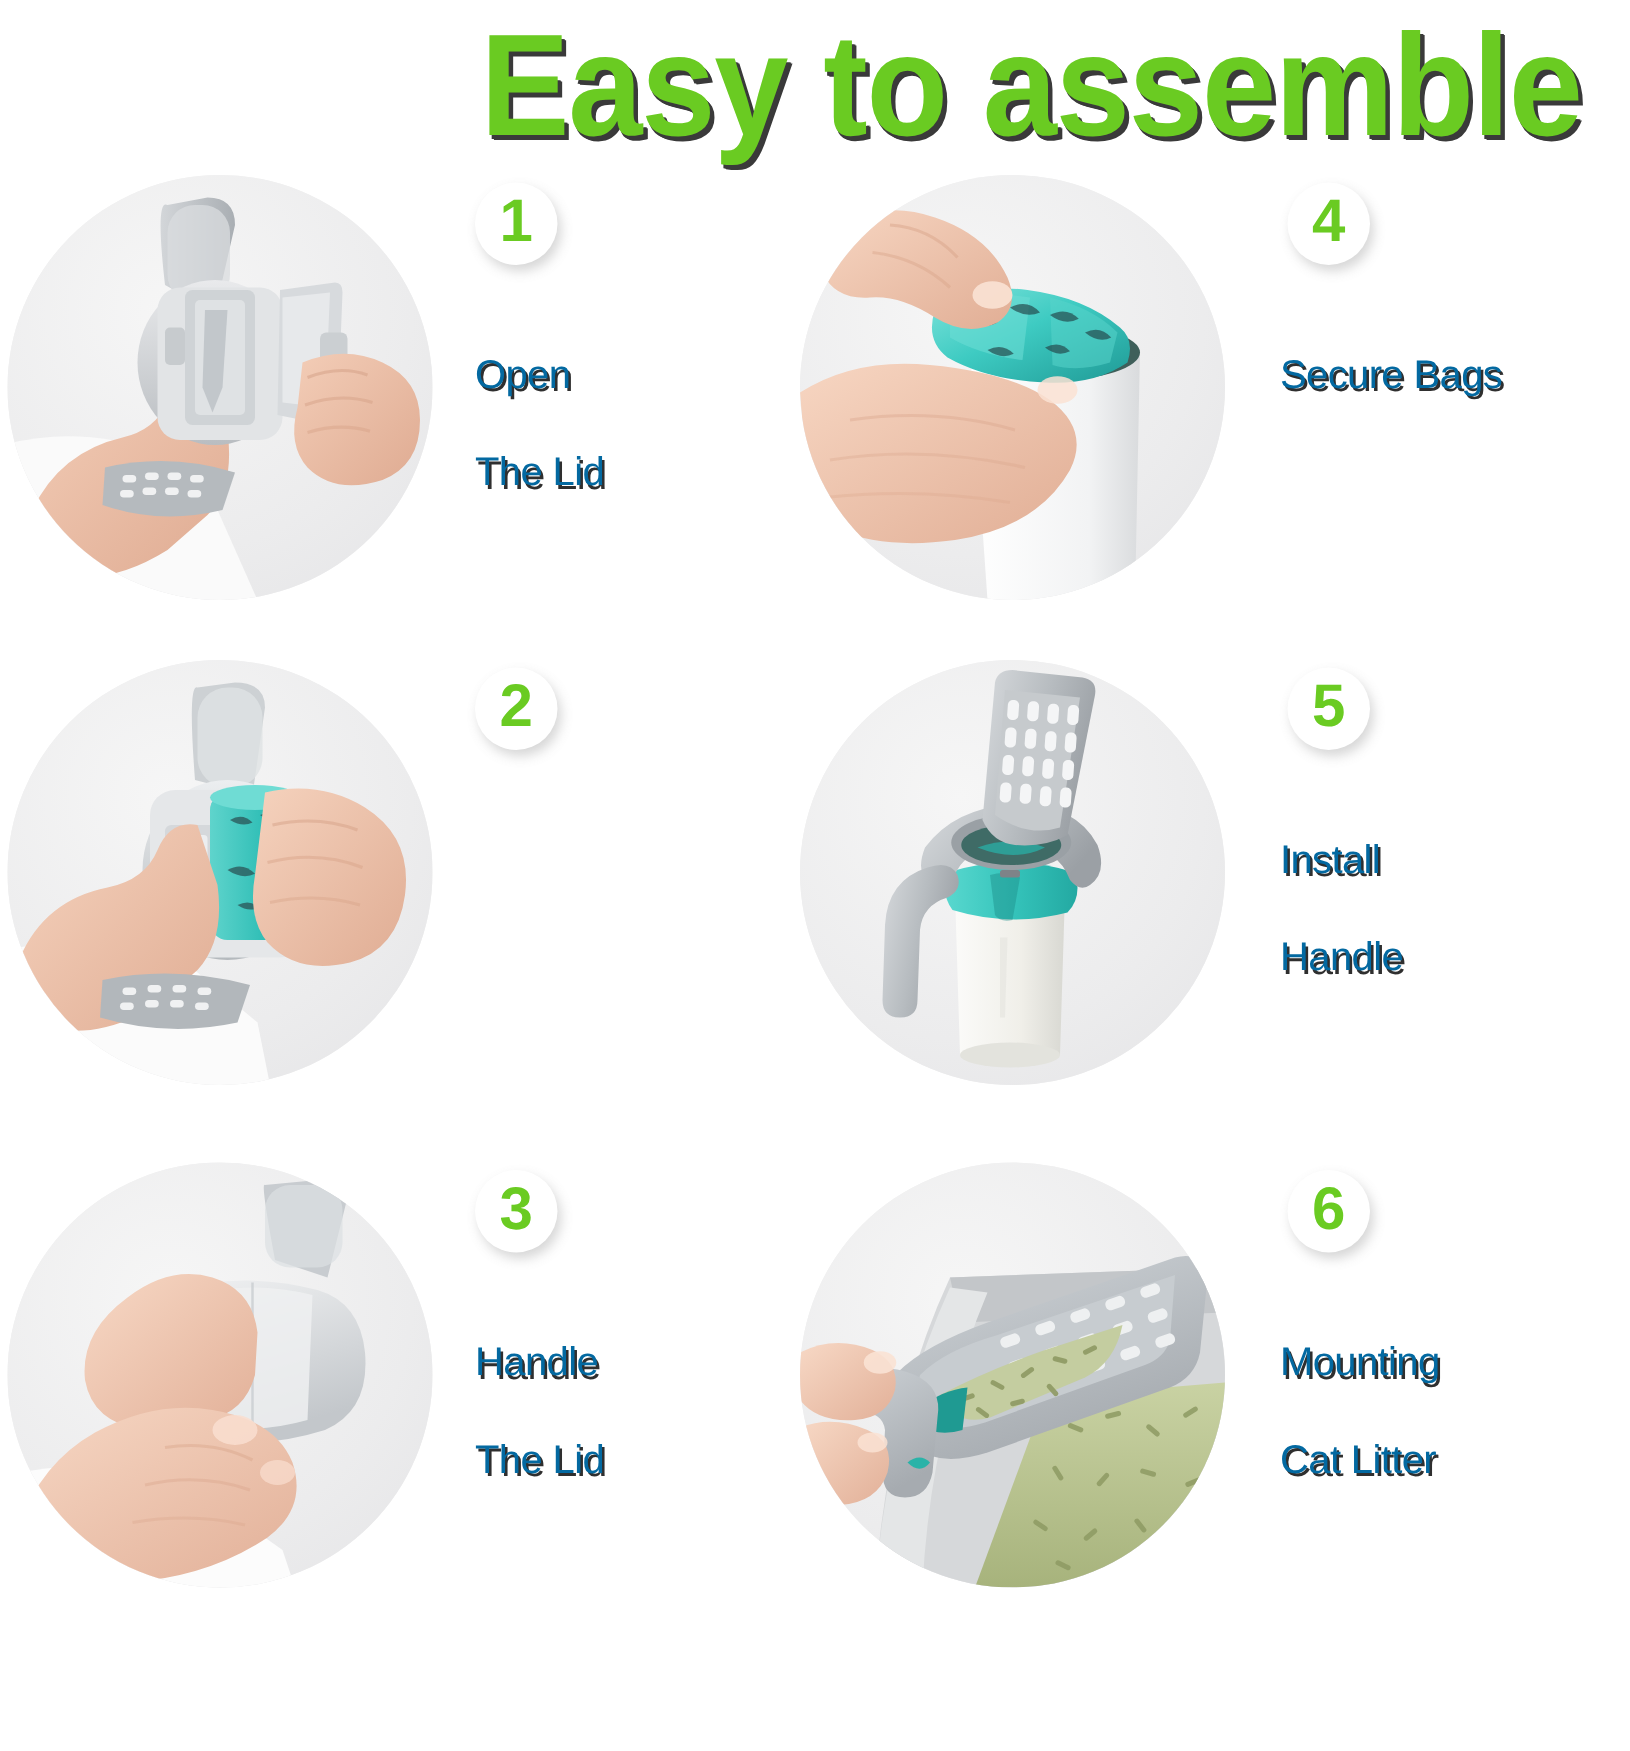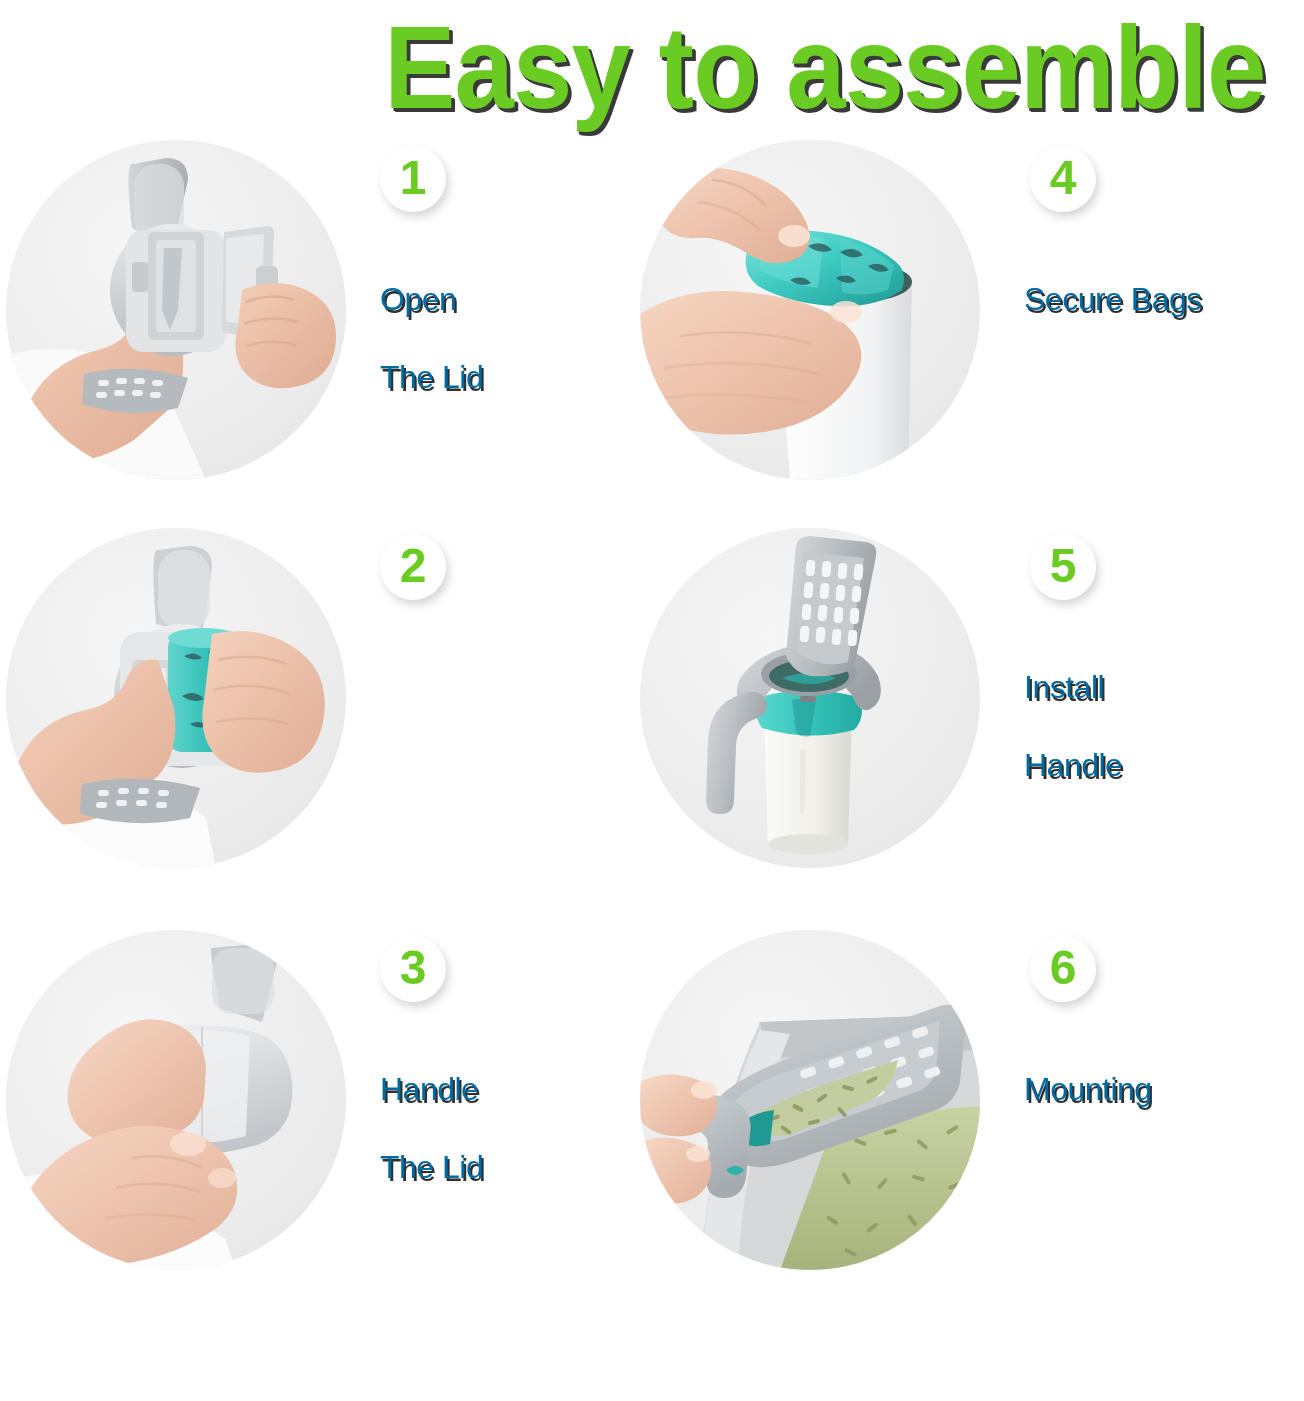--- a/index.html
+++ b/index.html
@@ -525,16 +525,17 @@
         <path d="M0 212 Q26 202 54 214 Q76 224 70 248 Q62 272 32 274 Q8 276 0 258 Z" fill="url(#sk6)"></path>
         <ellipse cx="64" cy="160" rx="13" ry="9" fill="#fae2d4" opacity="0.9"></ellipse>
         <ellipse cx="58" cy="224" rx="12" ry="8" fill="#fae2d4" opacity="0.85"></ellipse>
       </svg>
     </div>
     <div class="step-text">
       <div class="badge">
         <span class="badge-num">6</span>
       </div>
       <div class="label">Mounting</div>
+      <div class="label">Cat Litter</div>
     </div>
   </div>
 
 </div>
 
 </body></html>

